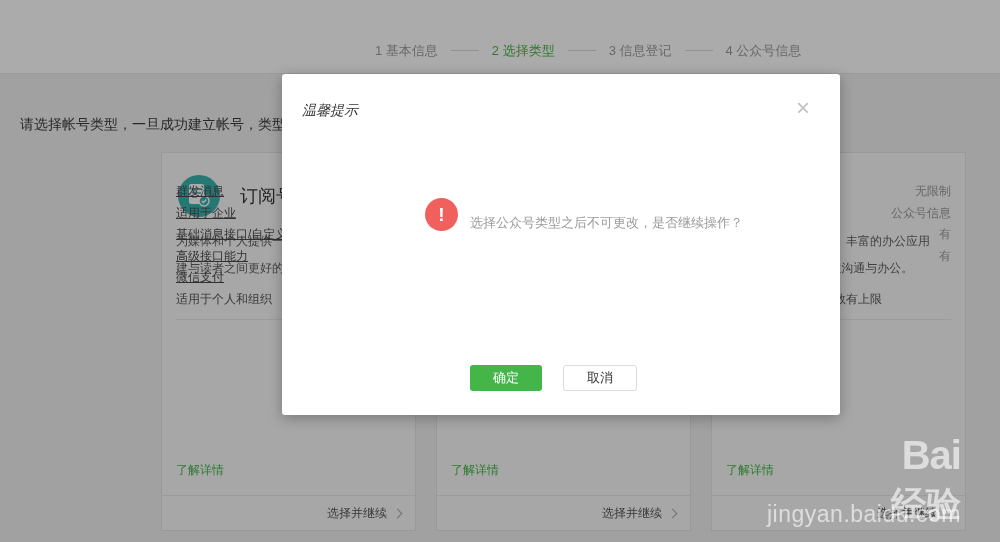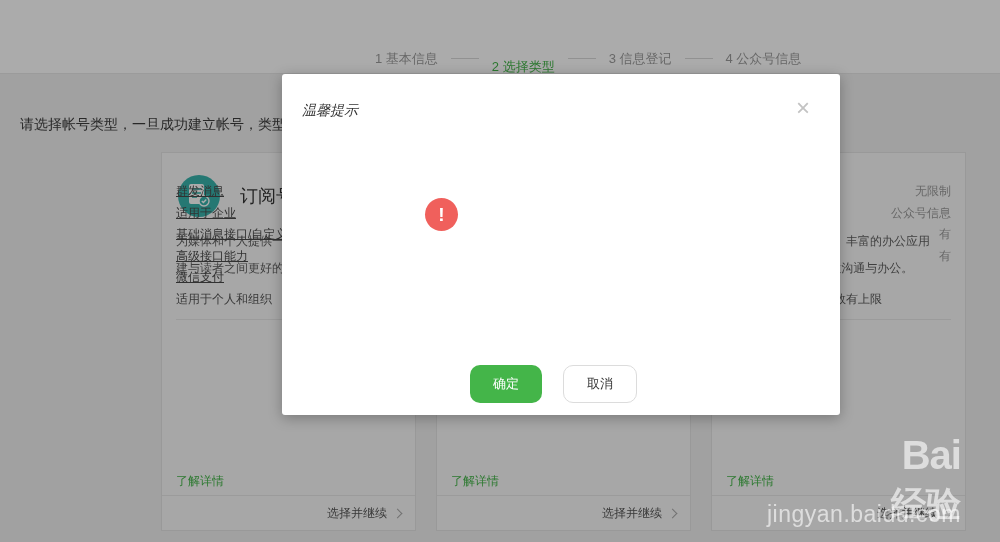--- a/index.html
+++ b/index.html
@@ -10,50 +10,50 @@
   html,body{margin:0;padding:0;}
   body{
     width:1000px;height:542px;position:relative;overflow:hidden;
     background:#f0f0f0;
     font-family:"Liberation Sans","DejaVu Sans",sans-serif;
   }
   
   .topbar{position:absolute;left:0;top:0;width:1000px;height:73px;background:#fff;border-bottom:1px solid #e8e8e8;padding-left:6px;}
   .stepper{position:absolute;left:375px;top:43px;display:flex;align-items:center;}
   .step{font-size:13px;color:#9b9b9b;white-space:nowrap;line-height:15px;}
-  .step.active{color:var(--green);margin-top:16px;}
+  .step.active{color:var(--green);}
   .step-dash{width:28px;height:1px;background:#d9d9d9;margin:0 13px;}
   
   .intro{position:absolute;left:20px;top:116px;font-size:14px;color:#3c3c3c;white-space:nowrap;line-height:16px;}
   
   .card{position:absolute;top:152px;width:255px;height:379px;background:#fafafa;border:1px solid #e5e5e5;box-sizing:border-box;overflow:hidden;}
   .card-head{position:absolute;top:22px;left:16px;display:flex;align-items:center;}
   .card-icon{width:42px;height:42px;border-radius:50%;background:var(--teal);display:flex;align-items:center;justify-content:center;}
   .card-title{margin-left:20px;font-size:18px;color:#353535;white-space:nowrap;}
   .card-desc{position:absolute;top:75px;left:14px;font-size:12px;line-height:27px;color:#5f5f5f;}
   .desc-line{white-space:nowrap;}
   .card-audience{position:absolute;top:138px;left:14px;font-size:12px;color:#555;white-space:nowrap;line-height:16px;}
   .card-divider{position:absolute;top:166px;left:14px;right:14px;height:1px;background:#e8e8e8;}
   .card-rows{position:absolute;top:332px;left:14px;right:14px;margin-top:-152px;top:180px;}
   .card-row{height:21.5px;display:flex;justify-content:space-between;align-items:center;font-size:12px;}
   .row-label{color:#4a4a4a;white-space:nowrap;text-decoration:underline;}
   .row-value{color:#9a9a9a;white-space:nowrap;}
-  .card-details{position:absolute;top:472px;margin-top:-152px;left:14px;font-size:12px;color:var(--green);cursor:pointer;text-decoration:none;line-height:16px;}
+  .card-details{position:absolute;top:462px;margin-top:-152px;left:14px;font-size:12px;color:var(--green);cursor:pointer;text-decoration:none;line-height:16px;font-family:Liberation Mono, monospace;}
   .card-footer{position:absolute;left:0;right:0;bottom:0;height:34px;border-top:1px solid #e8e8e8;display:flex;align-items:center;justify-content:flex-end;padding-right:14px;font-size:12px;color:#555;cursor:pointer;}
   .chevron{display:inline-block;width:6px;height:6px;border-top:1px solid #a9a9a9;border-right:1px solid #a9a9a9;transform:rotate(45deg);margin-left:7px;}
   
   .overlay{position:absolute;left:0;top:0;right:0;bottom:0;background:rgba(0,0,0,0.33);z-index:10;}
   
   .modal{position:absolute;left:282px;top:74px;width:558px;height:341px;background:#fff;border-radius:3px;z-index:20;box-shadow:0 3px 14px rgba(0,0,0,0.28);}
   .modal-title{position:absolute;left:20px;top:28px;font-size:14px;color:#333;line-height:16px;font-style:italic;}
   .modal-close{position:absolute;left:514px;top:22px;font-size:24px;color:#c3c3c3;line-height:24px;cursor:pointer;font-weight:300;}
   .alert-icon{position:absolute;left:143px;top:124px;width:33px;height:33px;border-radius:50%;background:var(--red);color:#fff;display:flex;align-items:center;justify-content:center;font-size:19px;font-weight:bold;}
   .msg-title{position:absolute;left:188px;top:123px;font-size:13px;color:#2f2f2f;line-height:16px;white-space:nowrap;}
   .msg-body{position:absolute;left:188px;top:141px;font-size:13px;color:#9a9a9a;line-height:16px;white-space:nowrap;}
-  .btn{position:absolute;top:291px;height:38px;font-size:13px;border-radius:10px;cursor:pointer;font-family:inherit;padding:0;}
+  .btn{position:absolute;top:291px;height:26px;font-size:13px;border-radius:3px;cursor:pointer;font-family:inherit;padding:0;}
   .btn-confirm{left:188px;width:72px;background:var(--green);border:none;color:#fff;}
   .btn-cancel{left:281px;width:74px;background:#fff;border:1px solid #dcdcdc;color:#353535;box-sizing:border-box;}
   
   .watermark{position:absolute;left:764px;top:430px;z-index:30;color:rgba(255,255,255,0.62);pointer-events:none;}
   .wm-row1{display:flex;align-items:flex-end;height:58px;font-weight:bold;flex-direction:column;}
   .wm-bai{font-size:40px;letter-spacing:-1px;line-height:50px;}
   .wm-paw{width:54px;height:56px;margin:0 1px;}
   .wm-jy{font-size:35px;line-height:48px;}
   .wm-url{font-size:23px;margin-top:13px;margin-left:3px;letter-spacing:0.5px;font-weight:400;}
 </style>
@@ -198,20 +198,21 @@
     </div>
   </div>
 </div>
 
 <div class="overlay"></div>
 
 <div class="modal">
   <div class="modal-title">温馨提示</div>
   <div class="modal-close">×</div>
   <div class="alert-icon">!</div>
+  <div class="msg-body">选择公众号类型之后不可更改，是否继续操作？</div>
   <button class="btn btn-confirm">确定</button>
   <button class="btn btn-cancel">取消</button>
 </div>
 
 <div class="watermark">
   <div class="wm-row1">
     <span class="wm-bai">Bai</span>
     <svg class="wm-paw" viewBox="0 0 54 56">
       <ellipse cx="10" cy="13" rx="5" ry="6.5" fill="rgba(255,255,255,0.62)" transform="rotate(-18 10 13)"></ellipse>
       <ellipse cx="23" cy="7" rx="5.2" ry="6.8" fill="rgba(255,255,255,0.62)"></ellipse>

